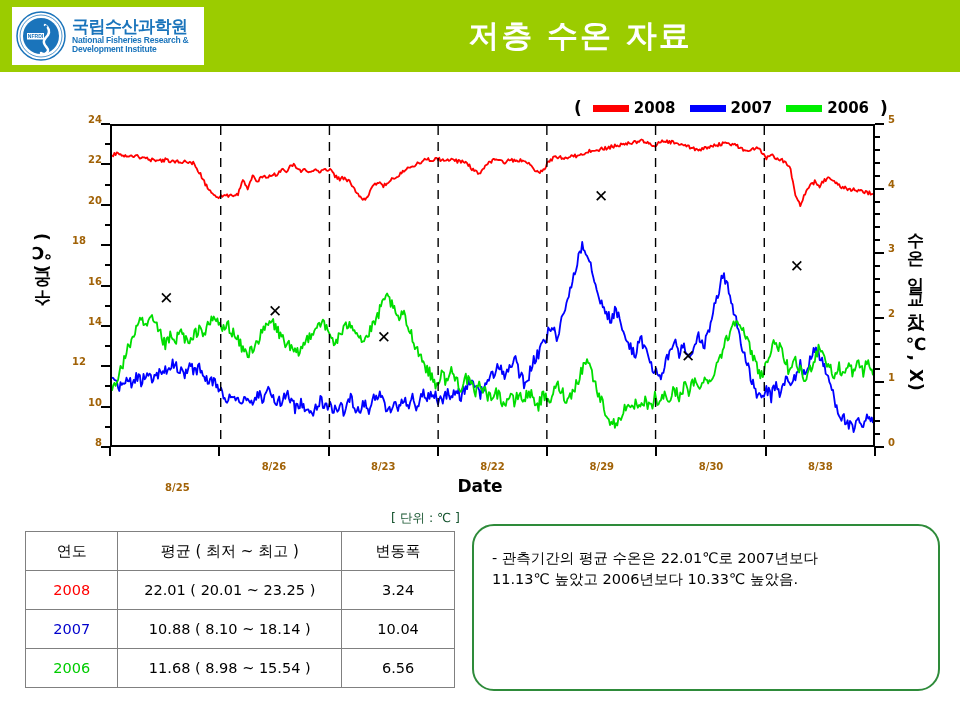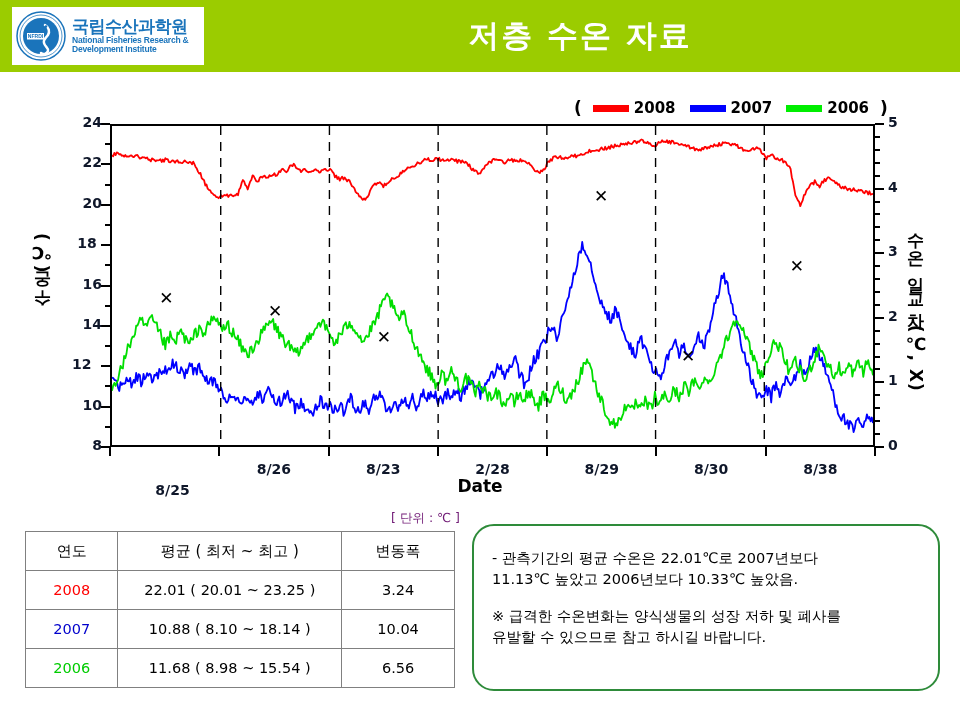--- a/index.html
+++ b/index.html
@@ -76,21 +76,21 @@
     left: 110px; top: 48px;
     width: 765px; height: 323px;
     border: 2px solid #000;
     box-sizing: border-box;
     background: #ffffff;
   }
   #plot-svg { position: absolute; left: 0; top: 0; }
 
   .axis-tick-label {
     position: absolute;
-    font-size: 14px; font-weight: bold; color: #0f172a;
+    font-size: 10px; font-weight: bold; color: #a16207;
     font-family: "DejaVu Sans", "Liberation Sans", sans-serif;
     white-space: nowrap;
   }
   .ylabel-left {
     position: absolute;
     left: 30px; top: 155px;
     font-size: 17px; font-weight: bold;
     writing-mode: vertical-rl;
     transform: rotate(180deg);
     font-family: "DejaVu Sans", "Liberation Sans", sans-serif;
@@ -110,21 +110,21 @@
     text-align: center;
     font-size: 17px; font-weight: bold;
     font-family: "DejaVu Sans", "Liberation Sans", sans-serif;
   }
 
   
   #unit-note {
     position: absolute;
     left: 250px; top: 510px;
     width: 210px; text-align: right;
-    font-size: 12.5px; color: #701a75;
+    font-size: 12.5px; color: #14532d;
     font-family: "DejaVu Sans", "Liberation Sans", sans-serif;
   }
   #data-table {
     position: absolute;
     left: 25px; top: 531px;
     width: 430px;
     border-collapse: collapse;
     font-family: "DejaVu Sans", "Liberation Sans", sans-serif;
   }
   #data-table td, #data-table th {
@@ -234,21 +234,21 @@
       <div class="axis-tick-label" style="left: 72px; top: 361px;;width:30px;text-align:right;">8</div>
       <div style="position: absolute; background: rgb(0, 0, 0); left: 101px; top: 329.625px; width: 9px; height: 2px;"></div>
       <div class="axis-tick-label" style="left: 72px; top: 320.625px;;width:30px;text-align:right;">10</div>
       <div style="position: absolute; background: rgb(0, 0, 0); left: 101px; top: 289.25px; width: 9px; height: 2px;"></div>
       <div class="axis-tick-label" style="left: 72px; top: 280.25px;;width:30px;">12</div>
       <div style="position: absolute; background: rgb(0, 0, 0); left: 101px; top: 248.875px; width: 9px; height: 2px;"></div>
       <div class="axis-tick-label" style="left: 72px; top: 239.875px;;width:30px;text-align:right;">14</div>
       <div style="position: absolute; background: rgb(0, 0, 0); left: 101px; top: 208.5px; width: 9px; height: 2px;"></div>
       <div class="axis-tick-label" style="left: 72px; top: 199.5px;;width:30px;text-align:right;">16</div>
       <div style="position: absolute; background: rgb(0, 0, 0); left: 101px; top: 168.125px; width: 9px; height: 2px;"></div>
-      <div class="axis-tick-label" style="left: 72px; top: 159.125px;;width:30px;text-align:center;">18</div>
+      <div class="axis-tick-label" style="left: 72px; top: 159.125px;;width:30px;text-align:left;">18</div>
       <div style="position: absolute; background: rgb(0, 0, 0); left: 101px; top: 127.75px; width: 9px; height: 2px;"></div>
       <div class="axis-tick-label" style="left: 72px; top: 118.75px;;width:30px;text-align:right;">20</div>
       <div style="position: absolute; background: rgb(0, 0, 0); left: 101px; top: 87.375px; width: 9px; height: 2px;"></div>
       <div class="axis-tick-label" style="left: 72px; top: 78.375px;;width:30px;text-align:right;">22</div>
       <div style="position: absolute; background: rgb(0, 0, 0); left: 101px; top: 47px; width: 9px; height: 2px;"></div>
       <div class="axis-tick-label" style="left: 72px; top: 38px;;width:30px;text-align:right;">24</div>
       <div style="position: absolute; background: rgb(0, 0, 0); left: 105px; top: 349.812px; width: 5px; height: 2px;"></div>
       <div style="position: absolute; background: rgb(0, 0, 0); left: 105px; top: 309.438px; width: 5px; height: 2px;"></div>
       <div style="position: absolute; background: rgb(0, 0, 0); left: 105px; top: 269.062px; width: 5px; height: 2px;"></div>
       <div style="position: absolute; background: rgb(0, 0, 0); left: 105px; top: 228.688px; width: 5px; height: 2px;"></div>
@@ -292,21 +292,21 @@
       <div style="position: absolute; background: rgb(0, 0, 0); left: 218.286px; top: 371px; width: 2px; height: 9px;"></div>
       <div style="position: absolute; background: rgb(0, 0, 0); left: 327.571px; top: 371px; width: 2px; height: 9px;"></div>
       <div style="position: absolute; background: rgb(0, 0, 0); left: 436.857px; top: 371px; width: 2px; height: 9px;"></div>
       <div style="position: absolute; background: rgb(0, 0, 0); left: 546.143px; top: 371px; width: 2px; height: 9px;"></div>
       <div style="position: absolute; background: rgb(0, 0, 0); left: 655.429px; top: 371px; width: 2px; height: 9px;"></div>
       <div style="position: absolute; background: rgb(0, 0, 0); left: 764.714px; top: 371px; width: 2px; height: 9px;"></div>
       <div style="position: absolute; background: rgb(0, 0, 0); left: 874px; top: 371px; width: 2px; height: 9px;"></div>
       <div class="axis-tick-label" style="left: 139.643px; top: 406px;;width:50px;text-align:right;">8/25</div>
       <div class="axis-tick-label" style="left: 248.929px; top: 385px;;width:50px;text-align:center;">8/26</div>
       <div class="axis-tick-label" style="left: 358.214px; top: 385px;;width:50px;text-align:center;">8/23</div>
-      <div class="axis-tick-label" style="left: 467.5px; top: 385px;;width:50px;text-align:center;">2/28</div>
+      <div class="axis-tick-label" style="left: 467.5px; top: 385px;;width:50px;text-align:center;">8/22</div>
       <div class="axis-tick-label" style="left: 576.786px; top: 385px;;width:50px;text-align:center;">8/29</div>
       <div class="axis-tick-label" style="left: 686.071px; top: 385px;;width:50px;text-align:center;">8/30</div>
       <div class="axis-tick-label" style="left: 795.357px; top: 385px;;width:50px;text-align:center;">8/38</div>
     </div>
 </div>
 
 <div id="unit-note">[ 단위 : ℃ ]</div>
 <table id="data-table">
   <thead>
     <tr>
@@ -330,15 +330,13 @@
         <td class="col-year year-cell" style="color: rgb(0, 204, 0);">2006</td>
         <td class="col-avg">11.68 (  8.98 ~ 15.54 )</td>
         <td class="col-range">6.56</td>
       </tr>
     </tbody>
 </table>
 
 <div id="note-box">
   <p class="note-para">-  관측기간의 평균 수온은 22.01℃로 2007년보다
     11.13℃ 높았고 2006년보다 10.33℃ 높았음.</p>
-  <p class="note-para second">※ 급격한 수온변화는 양식생물의 성장 저하 및 폐사를
-     유발할 수 있으므로 참고 하시길 바랍니다.</p>
 </div>
 
 </body></html>

